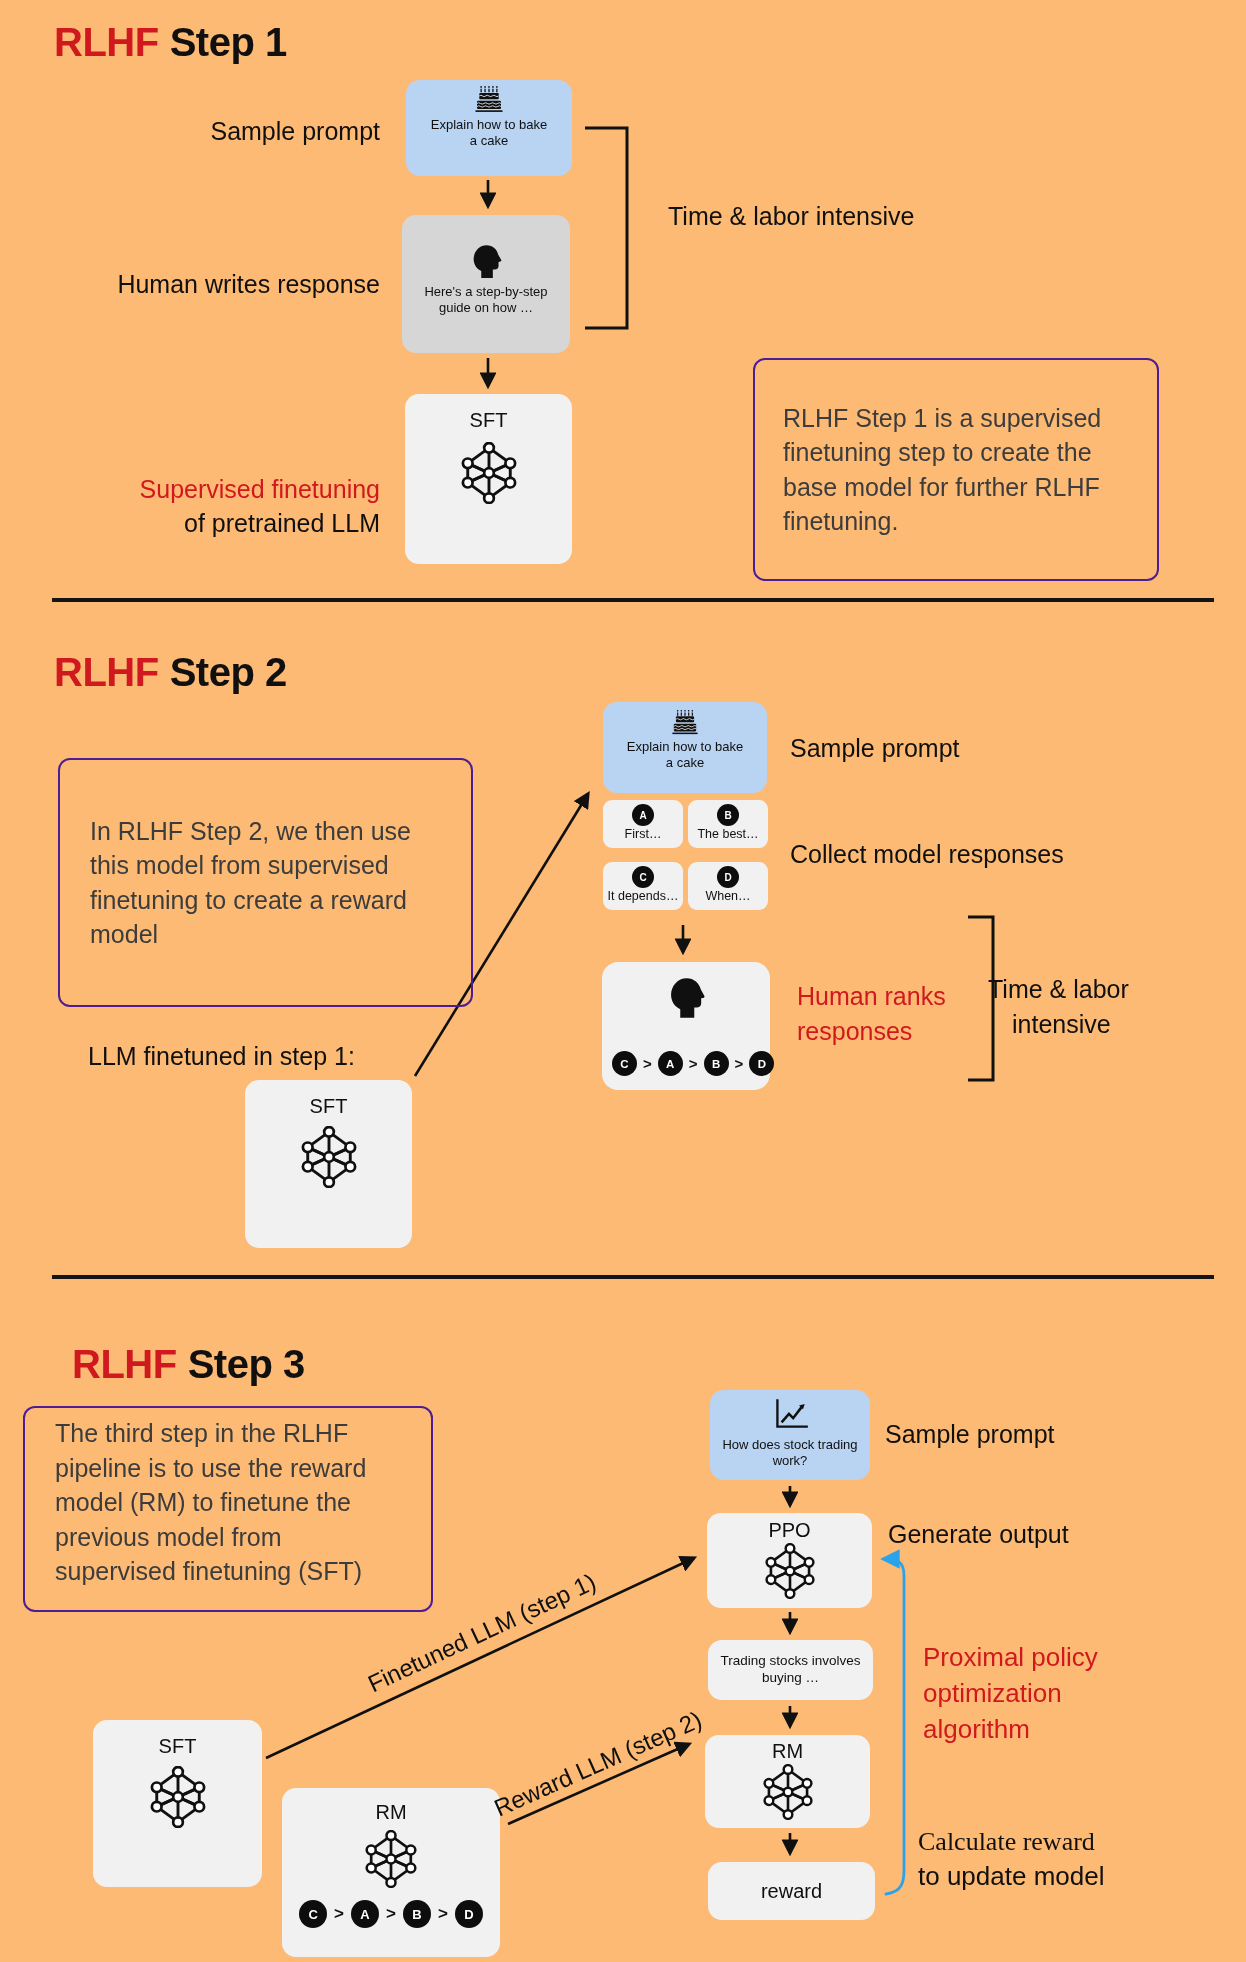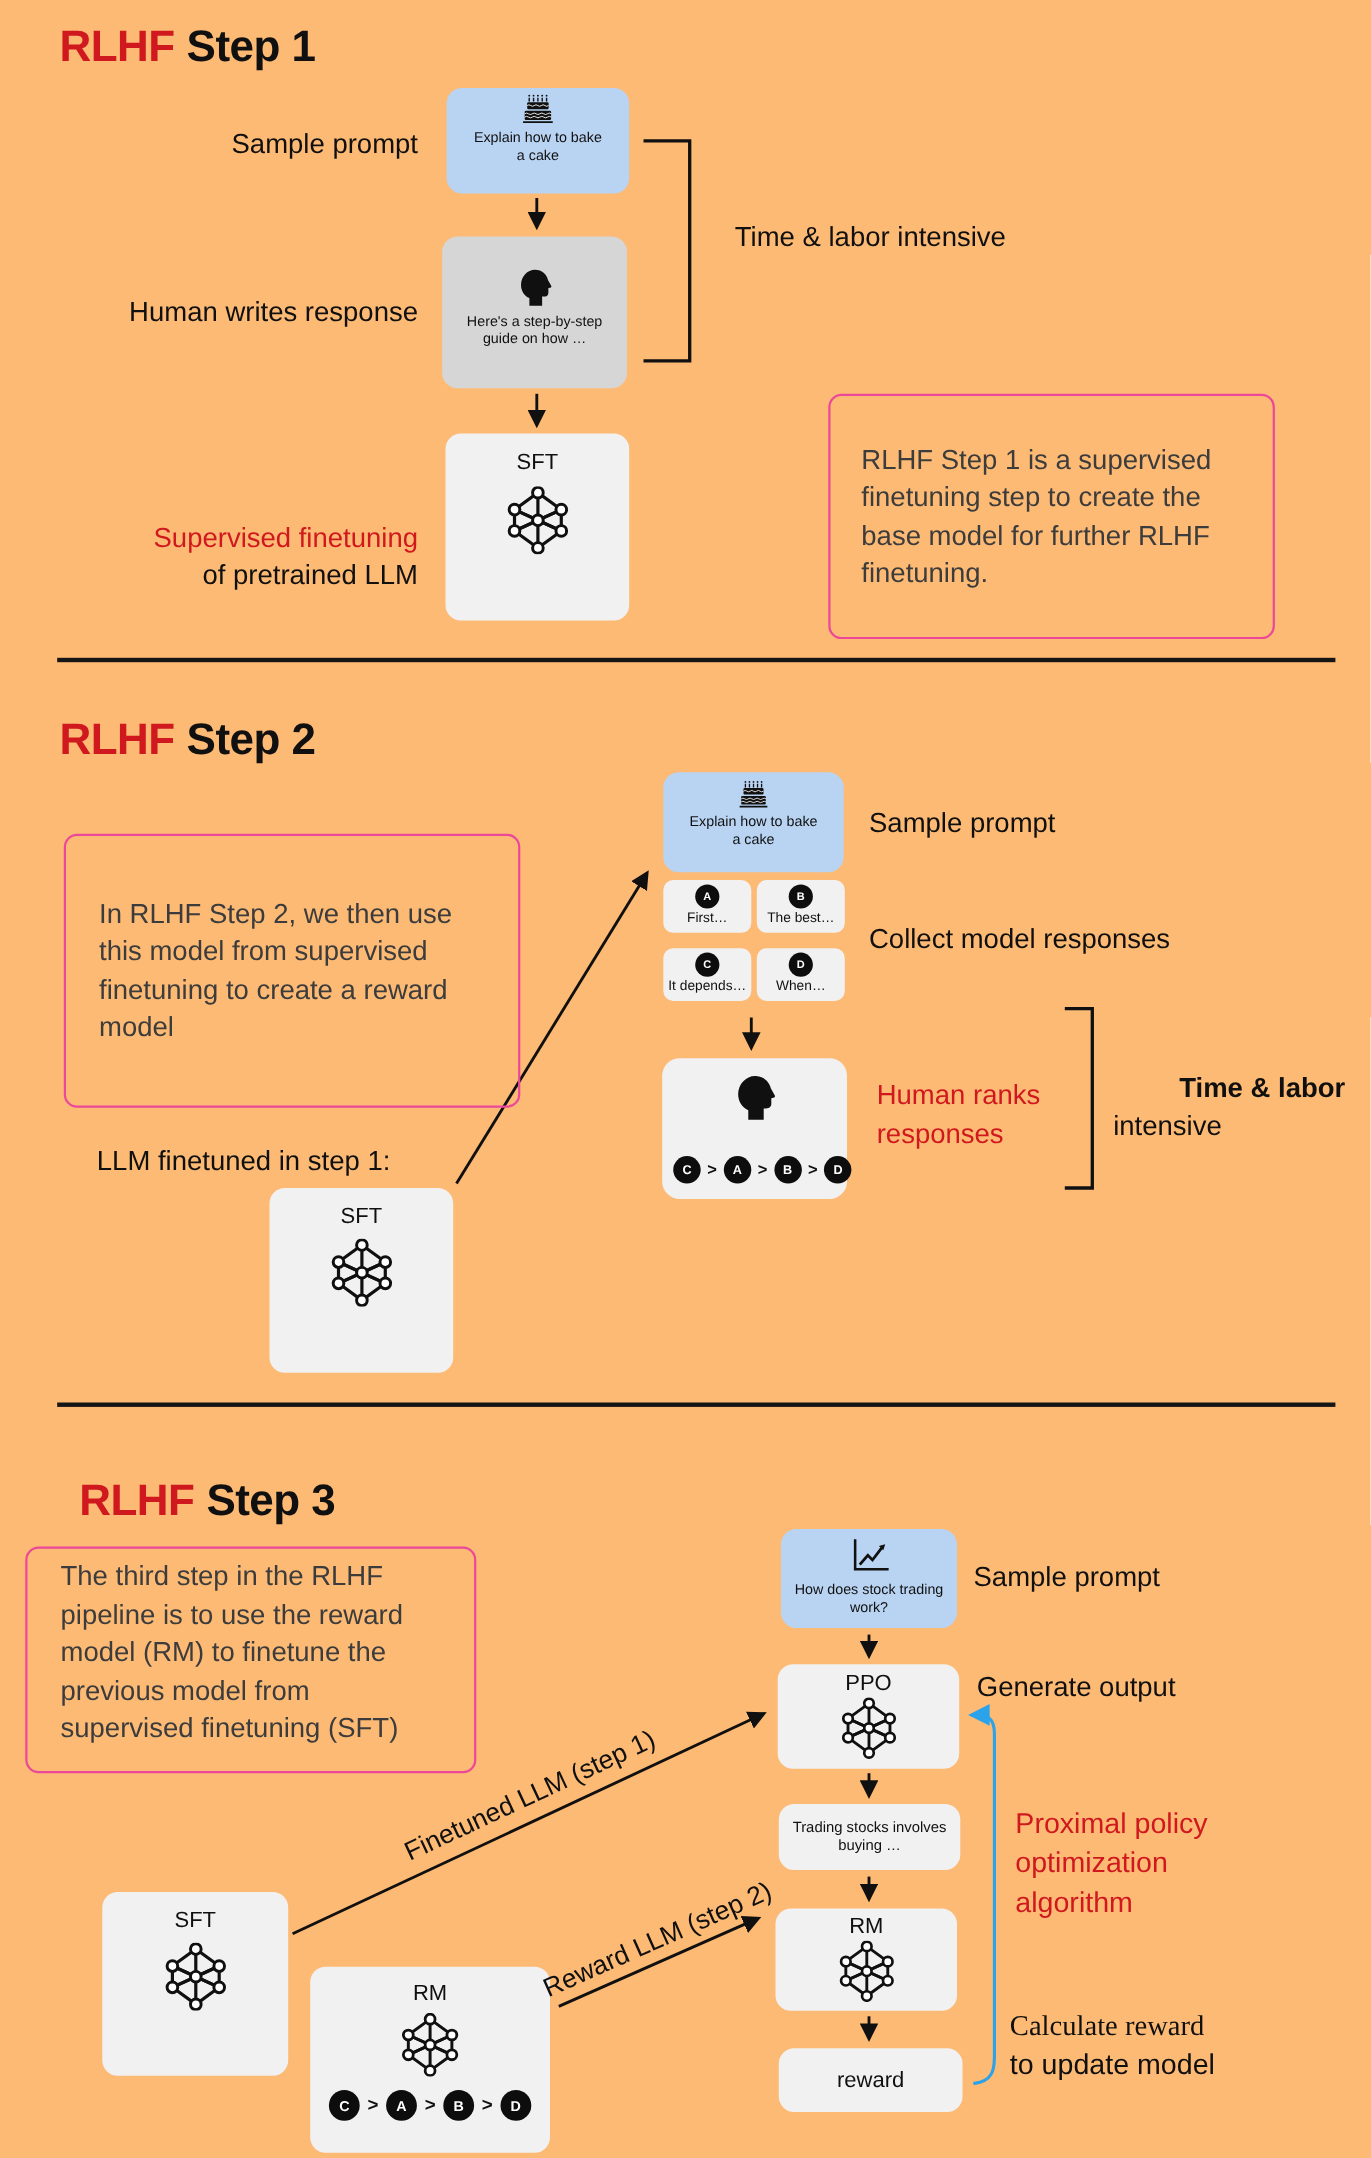--- a/index.html
+++ b/index.html
@@ -16,21 +16,21 @@
   .title .red{color:var(--red);margin-right:11px;}
   .lab{position:absolute;z-index:2;font-size:25px;color:var(--ink);white-space:nowrap;}
   .lab-r{position:absolute;z-index:2;right:866px;text-align:right;font-size:25px;color:var(--ink);white-space:nowrap;}
   .redtxt{color:var(--red);}
   .bx{position:absolute;z-index:2;border-radius:14px;display:flex;flex-direction:column;align-items:center;text-align:center;color:var(--ink);}
   .blue{background:var(--blue);}
   .gray{background:var(--gray);}
   .light{background:var(--light);}
   .bxlabel{font-weight:normal;font-size:20px;color:var(--ink);line-height:24px;}
   .bxtext{font-size:13px;line-height:1.24;color:var(--ink);}
-  .note{position:absolute;z-index:2;border:2px solid #ec4899;border-radius:12px;color:var(--note);font-size:25px;line-height:1.38;display:flex;align-items:center;box-sizing:border-box;}
+  .note{position:absolute;z-index:2;border:2px solid #4c1d95;border-radius:12px;color:var(--note);font-size:25px;line-height:1.38;display:flex;align-items:center;box-sizing:border-box;}
   .rbx{position:absolute;z-index:2;width:80px;height:48px;border-radius:9px;background:var(--light);display:flex;flex-direction:column;align-items:center;}
   .bdg{width:22px;height:22px;border-radius:50%;background:#0d0d0d;color:#fff;font-size:10px;font-weight:bold;display:flex;align-items:center;justify-content:center;margin-top:4px;}
   .rlabel{font-size:12.5px;color:var(--ink);margin-top:1px;white-space:nowrap;}
   .rankrow{display:flex;align-items:center;}
   .rc{border-radius:50%;background:#0d0d0d;color:#fff;font-weight:bold;display:flex;align-items:center;justify-content:center;}
   .rc25{width:25px;height:25px;font-size:11.5px;}
   .rc28{width:28px;height:28px;font-size:13px;}
   .gtsep{font-weight:bold;color:var(--ink);}
   .rot{position:absolute;z-index:2;font-size:24px;color:var(--ink);white-space:nowrap;}
   .icon{display:block;}
@@ -223,21 +223,21 @@
       <span class="rc rc25">A</span>
       <span class="gtsep" style="font-size:15px;">&gt;</span>
       <span class="rc rc25">B</span>
       <span class="gtsep" style="font-size:15px;">&gt;</span>
       <span class="rc rc25">D</span>
     </div>
   </div>
 
   <div class="lab redtxt" style="left:797px;top:982px;">Human ranks</div>
   <div class="lab redtxt" style="left:797px;top:1017px;">responses</div>
-  <div class="lab" style="left:1072px;top:975px;font-weight:bold;">Time &amp; labor</div>
+  <div class="lab" style="left:988px;top:975px;">Time &amp; labor</div>
   <div class="lab" style="left:1012px;top:1010px;">intensive</div>
 
   <div class="abs z2" style="left:52px;top:1275px;width:1162px;height:4px;background:#151515;"></div>
 
   <div class="title" style="left:72px;top:1342px;">
     <span class="red">RLHF</span><span>Step 3</span>
   </div>
 
   <div class="note" style="left:23px;top:1406px;width:410px;height:206px;padding:1px 22px 14px 30px;">
     <div>The third step in the RLHF pipeline is to use the reward model (RM) to finetune the previous model from supervised finetuning (SFT)</div>

